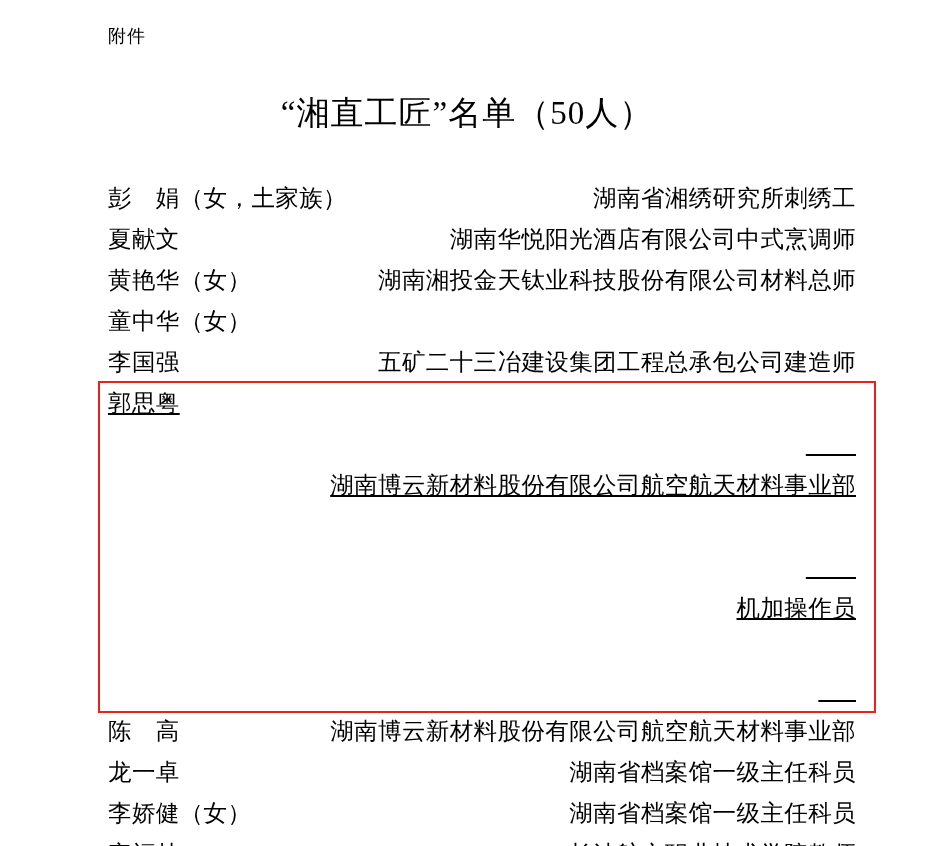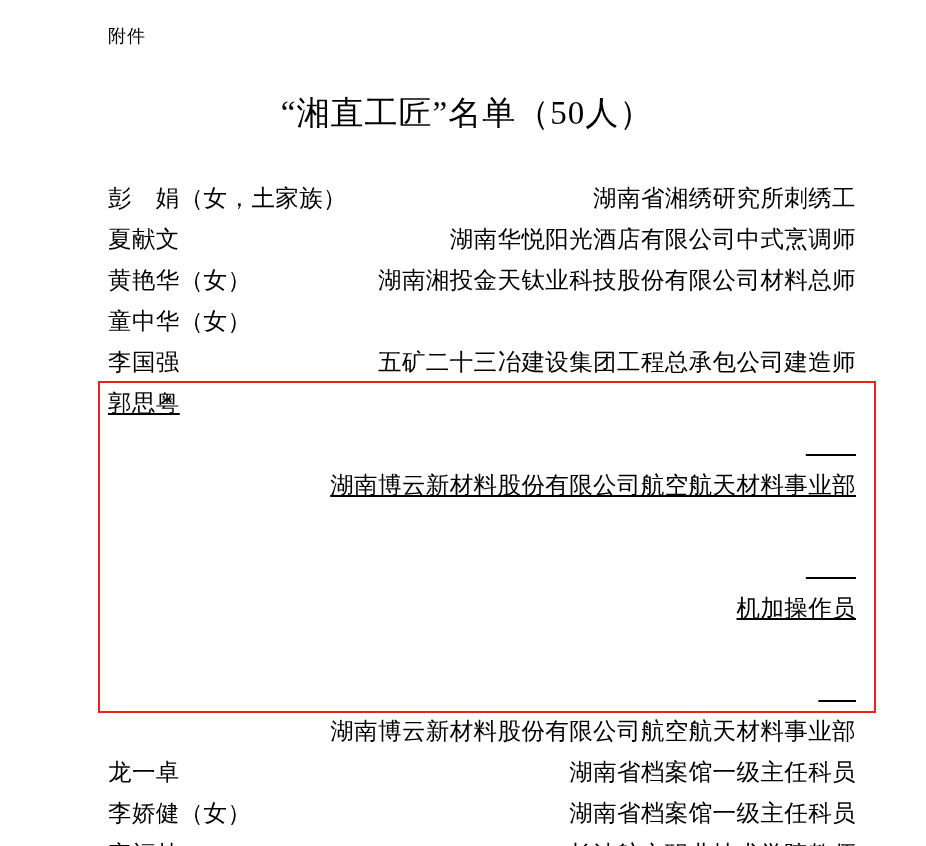--- a/index.html
+++ b/index.html
@@ -116,20 +116,21 @@
     <div class="row highlight">
       <div class="highlight-box"></div>
       <div class="name-cell">郭思粤</div>
       <div class="desc-cell">
         <span class="cont">湖南博云新材料股份有限公司航空航天材料事业部</span>
         <span class="cont">机加操作员</span>
       </div>
     </div>
 
     <div class="row">
+      <div class="name-cell">陈　高</div>
       <div class="desc-cell">湖南博云新材料股份有限公司航空航天材料事业部</div>
     </div>
 
     <div class="row">
       <div class="name-cell">龙一卓</div>
       <div class="desc-cell">湖南省档案馆一级主任科员</div>
     </div>
 
     <div class="row">
       <div class="name-cell">李娇健（女）</div>

